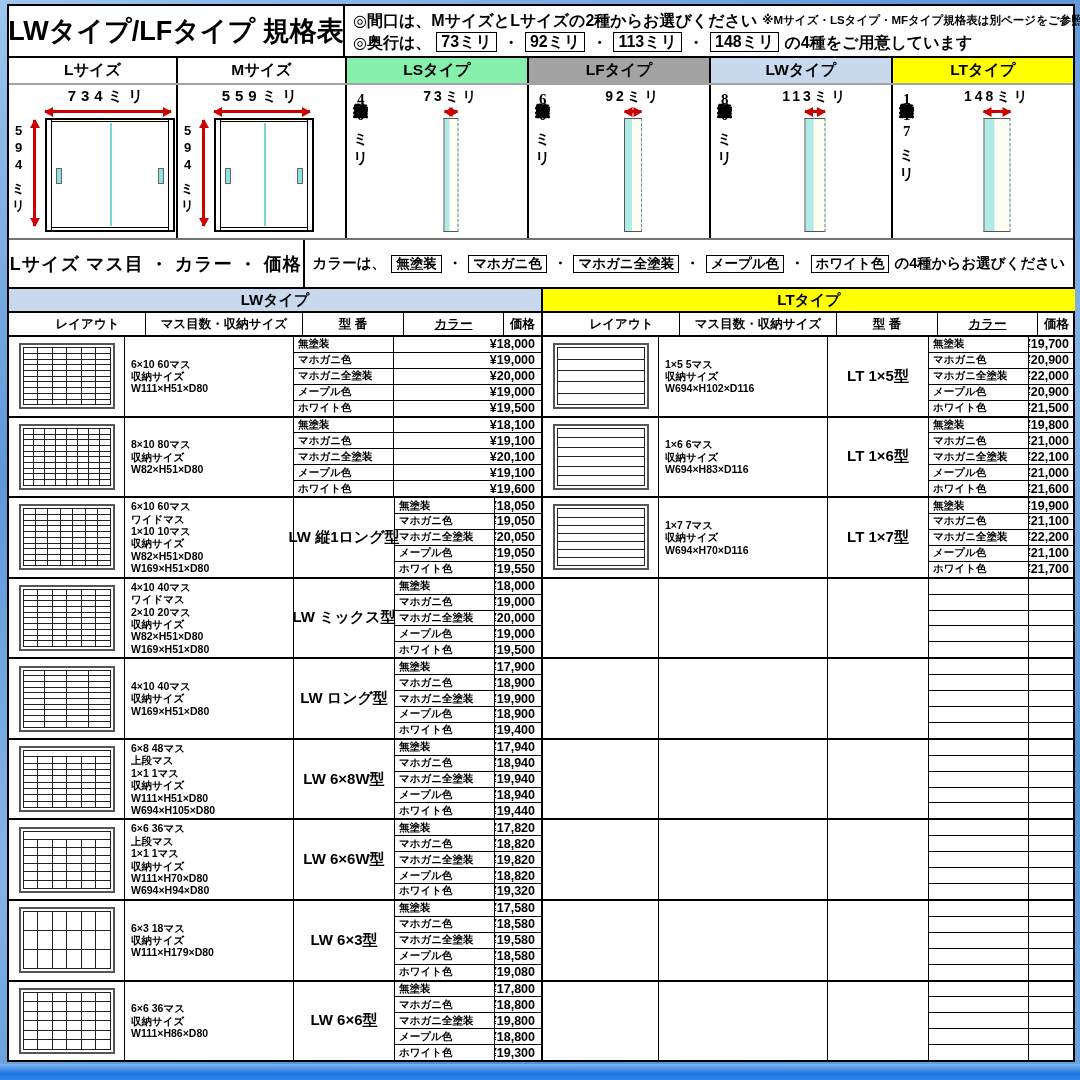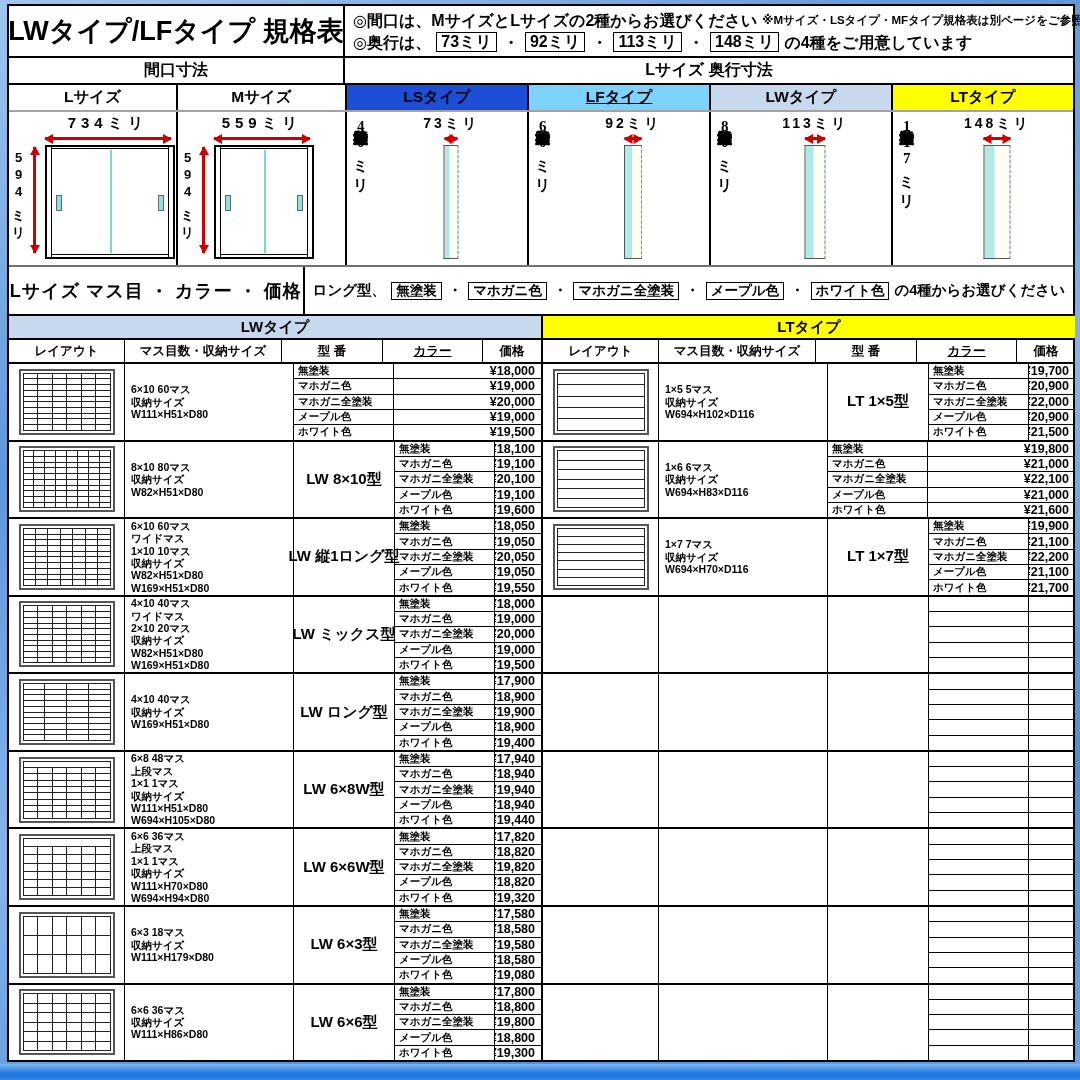--- a/index.html
+++ b/index.html
@@ -73,21 +73,21 @@
   .price-notes{flex:1;padding:1px 8px;display:flex;flex-direction:column;justify-content:center;gap:2px;font-size:14.5px;}
   .price-notes .opt-box{line-height:16px;font-size:13.5px;}
   
   .pricing-table{flex:1;display:flex;min-height:0;}
   .half{width:50%;display:flex;flex-direction:column;min-height:0;}
   .half.first{border-right:2px solid #000;}
   .group-header{height:22px;flex:none;text-align:center;font-size:15px;line-height:21px;border-bottom:2px solid #000;}
   .col-head-row{display:flex;height:22px;flex:none;border-bottom:2px solid #000;font-size:12.5px;}
   .col-h{display:flex;align-items:center;justify-content:center;border-right:1.5px solid #000;}
   .col-h:last-child{border-right:none;font-family:Liberation Mono, monospace;}
-  .w-layout{width:115px;flex:none;}
+  .w-layout{width:115px;flex:none;padding-left:21px;}
   .w-specs{width:156px;flex:none;}
   .w-model{width:100px;flex:none;}
   .w-color{width:99px;flex:none;text-decoration:underline;}
   .w-price{flex:1;min-width:0;}
   .rows{flex:1;display:flex;flex-direction:column;min-height:0;}
   .p-row{flex:1;display:flex;border-bottom:2px solid #000;min-height:0;}
   .p-row:last-child{border-bottom:none;}
   .c-layout{width:115px;flex:none;border-right:1.5px solid #000;display:flex;align-items:center;justify-content:center;}
   .c-specs{width:156px;flex:none;border-right:1.5px solid #000;padding:3px 6px;font-size:10.5px;line-height:12.4px;
     display:flex;flex-direction:column;justify-content:center;overflow:hidden;}
@@ -126,30 +126,26 @@
             <span class="opt-sep">・</span>
             <span class="opt-box">113ミリ</span>
             <span class="opt-sep">・</span>
             <span class="opt-box">148ミリ</span>
           </span>
         <span>の4種をご用意しています</span>
       </div>
     </div>
   </div>
 
-  <div class="sec-head-row">
-    <div class="width-head">間口寸法</div>
-    <div class="depth-head">Lサイズ  奥行寸法</div>
-  </div>
 
   <div class="type-row">
       <div class="type-cell tc-w">Lサイズ</div>
       <div class="type-cell tc-w">Mサイズ</div>
-      <div class="type-cell tc-d" style="background: #1d4ed8;">LSタイプ</div>
-      <div class="type-cell tc-d" style="background: #7dd3fc; text-decoration: underline;">LFタイプ</div>
+      <div class="type-cell tc-d" style="background: #86efac;">LSタイプ</div>
+      <div class="type-cell tc-d" style="background: #a3a3a3;">LFタイプ</div>
       <div class="type-cell tc-d" style="background: rgb(200, 217, 238);">LWタイプ</div>
       <div class="type-cell tc-d" style="background: rgb(255, 255, 0);">LTタイプ</div>
     </div>
   <div class="dia-row">
       <div class="wdia">
         <div class="wlabel" style="left: 36px; width: 126px;">734ミリ</div>
         <div class="arrow-h" style="top: 25px; left: 36px; width: 126px;"></div>
         <div class="vlabel">594ミリ</div>
         <div class="arrow-v" style="left: 24px; top: 35px; height: 106px;"></div>
         <div class="cab" style="left: 36px; width: 126px;">
@@ -196,21 +192,21 @@
         <div class="dlabel" style="left: 58%;">148ミリ</div>
         <div class="arrow-h darr" style="top: 25px; left: 58%; width: 27px;"></div>
         <div class="slab" style="left: 58%; width: 25px;"></div>
       </div>
     </div>
 
   <div class="price-head-row">
     <div class="price-title">Lサイズ  マス目 ・ カラー ・ 価格</div>
     <div class="price-notes">
       <div class="note-line">
-        <span>ロング型、</span>
+        <span>カラーは、</span>
         <span class="opts">
             <span class="opt-box">無塗装</span>
             <span class="opt-sep">・</span>
             <span class="opt-box">マホガニ色</span>
             <span class="opt-sep">・</span>
             <span class="opt-box">マホガニ全塗装</span>
             <span class="opt-sep">・</span>
             <span class="opt-box">メープル色</span>
             <span class="opt-sep">・</span>
             <span class="opt-box">ホワイト色</span>
@@ -403,21 +399,20 @@
                   <div class="tcell"></div>
                   <div class="tcell"></div>
                 </div>
               </div>
             </div>
             <div class="c-specs">
               <div class="spec-line">8×10  80マス</div>
               <div class="spec-line">収納サイズ</div>
               <div class="spec-line">W82×H51×D80</div>
             </div>
-            <div class="c-model">LW 8×10型</div>
             <div class="c-colors">
               <div class="sub">無塗装</div>
               <div class="sub">マホガニ色</div>
               <div class="sub">マホガニ全塗装</div>
               <div class="sub">メープル色</div>
               <div class="sub">ホワイト色</div>
             </div>
             <div class="c-price">
               <div class="sub price">¥18,100</div>
               <div class="sub price">¥19,100</div>
@@ -1000,20 +995,21 @@
                   <div class="tcell"></div>
                   <div class="tcell"></div>
                 </div>
               </div>
             </div>
             <div class="c-specs">
               <div class="spec-line">1×6  6マス</div>
               <div class="spec-line">収納サイズ</div>
               <div class="spec-line">W694×H83×D116</div>
             </div>
+            <div class="c-model">LT 1×6型</div>
             <div class="c-colors">
               <div class="sub">無塗装</div>
               <div class="sub">マホガニ色</div>
               <div class="sub">マホガニ全塗装</div>
               <div class="sub">メープル色</div>
               <div class="sub">ホワイト色</div>
             </div>
             <div class="c-price">
               <div class="sub price">¥19,800</div>
               <div class="sub price">¥21,000</div>

